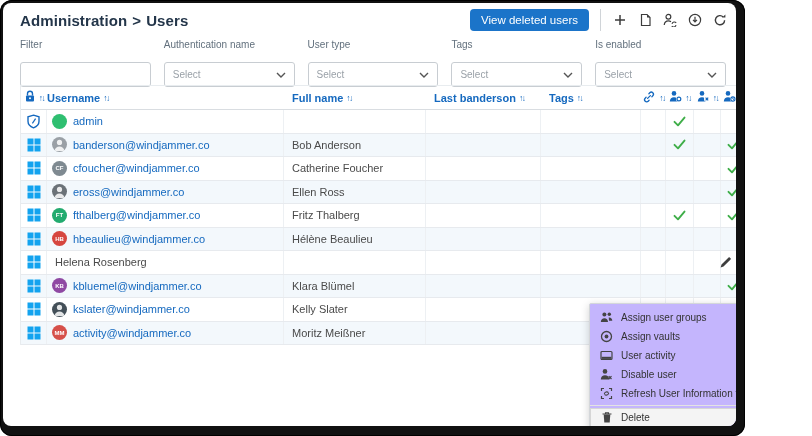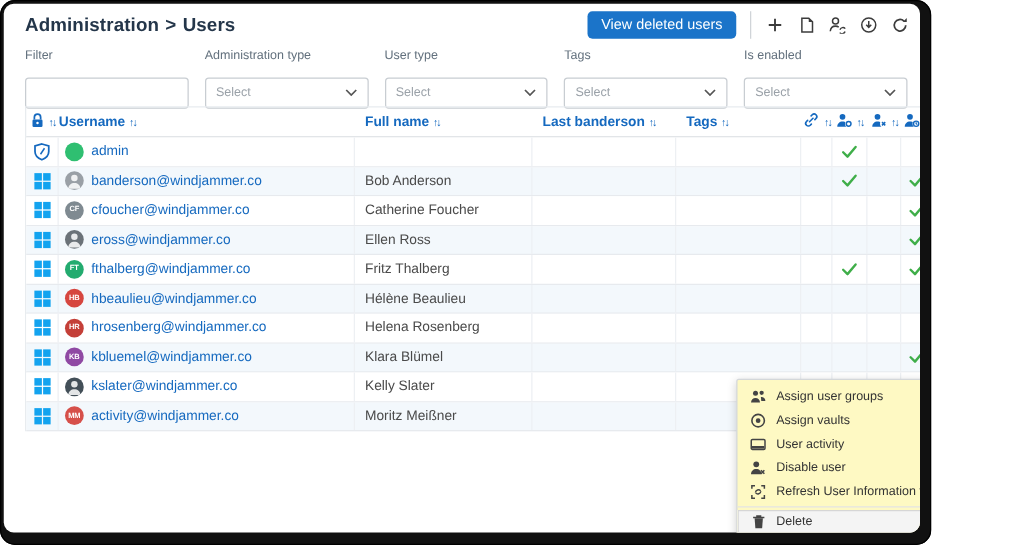--- a/index.html
+++ b/index.html
@@ -30,21 +30,21 @@
   .td{height:100%;display:flex;align-items:center;border-right:1px solid #edf0f3;box-sizing:border-box;}
   .td:last-child{border-right:none;}
   .c-auth{justify-content:center;}
   .c-user{gap:6px;padding-left:5px;}
   .c-name{padding-left:8px;font-size:11px;color:#4a4a4a;}
   .c-cen{justify-content:center;}
   .c-act{justify-content:center;gap:13px;}
   .ulink{font-size:11px;color:#1569bf;text-decoration:none;white-space:nowrap;overflow:hidden;}
   .avatar{width:15px;height:15px;border-radius:50%;flex:0 0 15px;display:flex;align-items:center;justify-content:center;font-size:6px;font-weight:700;color:#fff;overflow:hidden;}
   .icon-btn{display:inline-flex;cursor:pointer;}
-  .menu{position:absolute;left:586px;top:300px;width:209px;background:#fef9c3;border:1px solid #d4d7da;border-radius:2px;box-shadow:0 2px 8px rgba(0,0,0,.18);padding:4px 0;z-index:10;}
+  .menu{position:absolute;left:586px;top:300px;width:209px;background:#c4b5fd;border:1px solid #d4d7da;border-radius:2px;box-shadow:0 2px 8px rgba(0,0,0,.18);padding:4px 0;z-index:10;}
   .mi{display:flex;align-items:center;gap:8px;padding:3px 10px;font-size:10px;color:#333;height:13px;cursor:pointer;white-space:nowrap;}
   .mi .mico{width:13px;display:inline-flex;justify-content:center;flex:0 0 13px;}
   .mi.hl{background:#f4f4f4;box-shadow:inset 0 0 0 1px #d6d6d6;}
   .msep{border-top:1px solid #e3e3e3;margin:2px 0;}
 </style>
 </head>
 <body>
 
 <div class="screen">
   <div class="frame">
@@ -90,21 +90,21 @@
             </span>
           </span>
       </div>
 
       <div class="filters">
         <div class="field">
           <div class="lbl">Filter</div>
           <input class="ctrl" value="" style="">
         </div>
         <div class="field">
-          <div class="lbl">Administration type</div>
+          <div class="lbl">Authentication name</div>
           <div class="ctrl select">
             <span class="ph">Select</span>
             <span><svg width="10" height="6" viewBox="0 0 10 6">
                   <path d="M1 1l4 4 4-4" fill="none" stroke="#555" stroke-width="1.4"></path>
                 </svg></span>
           </div>
         </div>
         <div class="field">
           <div class="lbl">User type</div>
           <div class="ctrl select">
@@ -501,24 +501,20 @@
                   <svg width="14" height="14" viewBox="0 0 14 14">
                     <g fill="#13a3ef">
                       <rect x="0.5" y="0.5" width="6" height="6"></rect>
                       <rect x="7.5" y="0.5" width="6" height="6"></rect>
                       <rect x="0.5" y="7.5" width="6" height="6"></rect>
                       <rect x="7.5" y="7.5" width="6" height="6"></rect>
                     </g>
                   </svg>
                 </div>
               </div>
-              <div class="td c-user">
-                <div class="avatar" style="background: rgb(196, 63, 56);">HR</div>
-                <a class="ulink" href="#">hrosenberg@windjammer.co</a>
-              </div>
               <div class="td c-name">Helena Rosenberg</div>
               <div class="td"></div>
               <div class="td"></div>
               <div class="td c-cen"></div>
               <div class="td c-cen"></div>
               <div class="td c-cen"></div>
               <div class="td c-cen"></div>
               <div class="td c-act">
                 <div class="icon-btn">
                   <svg width="13" height="13" viewBox="0 0 13 13">

